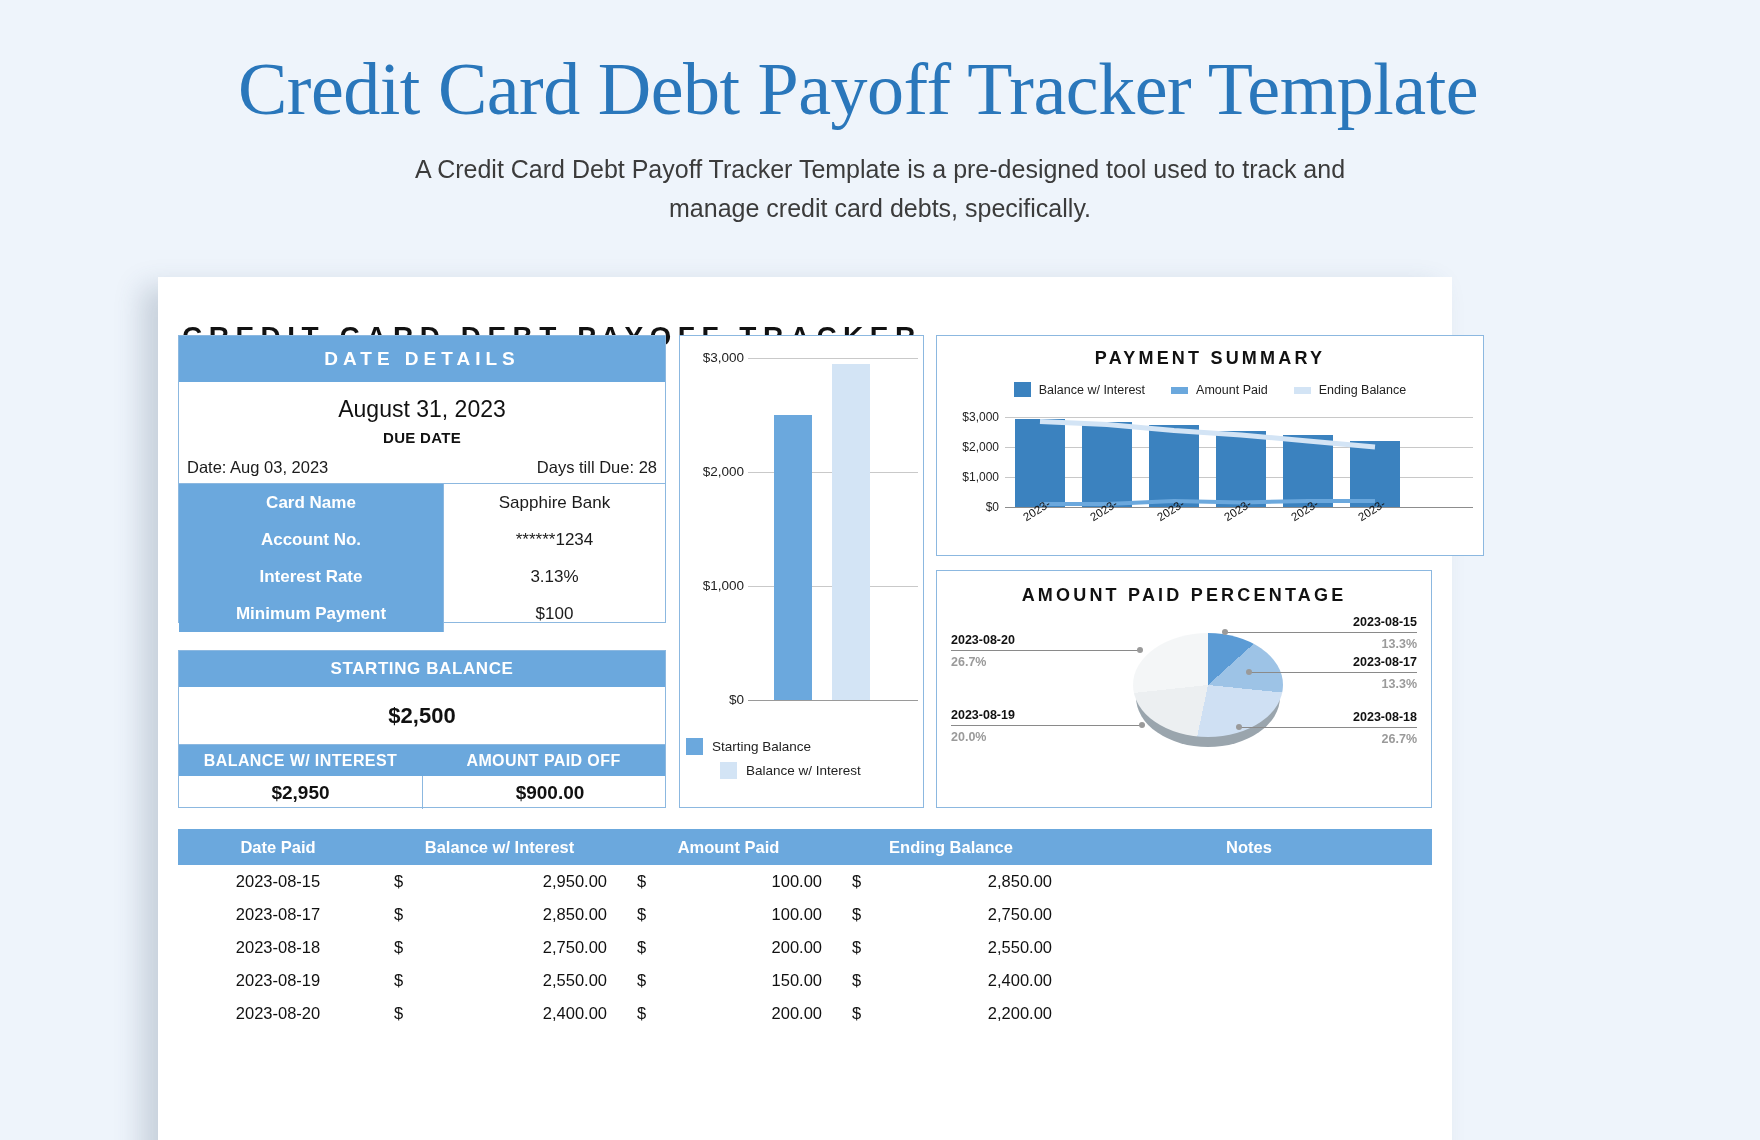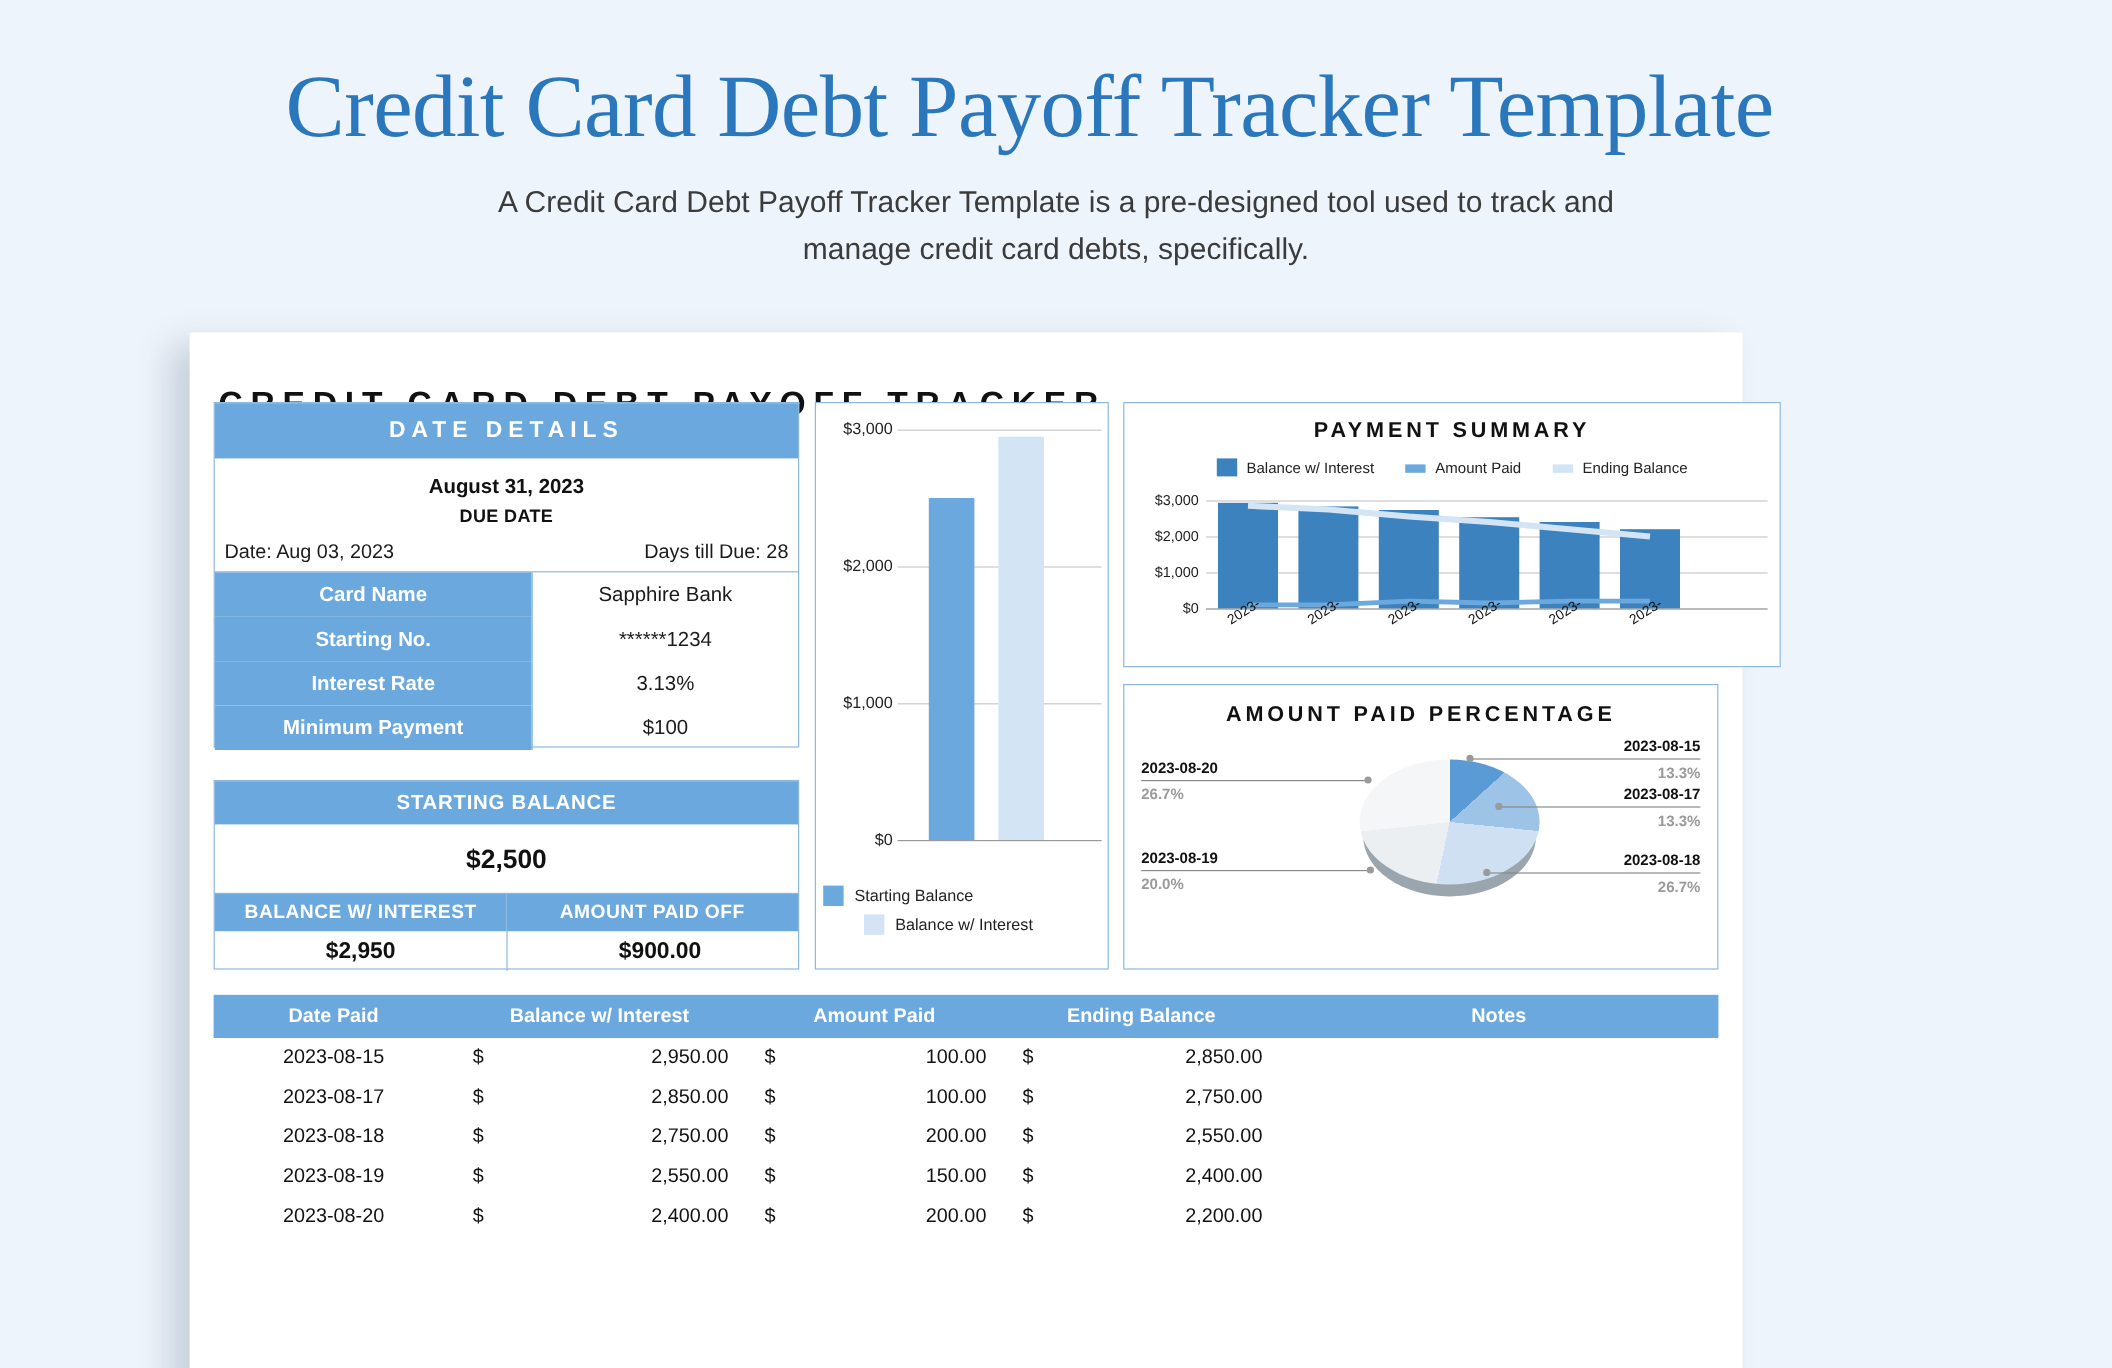--- a/index.html
+++ b/index.html
@@ -44,21 +44,21 @@
     background: #6ba8dd; color: #fff;
     display: flex; align-items: center; justify-content: center;
     font-weight: 700;
   }
   .panel { border: 1px solid #8cb8e0; background: #fff; }
 
   
   .card-details { position: absolute; left: 20px; top: 58px; width: 488px; height: 288px; }
   .cd-head { height: 46px; font-size: 19px; letter-spacing: 5px; }
   .cd-duedate { text-align: center; padding-top: 14px; }
-  .cd-duedate .big { font-size: 17px; font-weight: 700; color: #111; }
+  .cd-duedate .big { font-size: 23px; font-weight: 400; color: #111; }
   .cd-duedate .small { font-size: 15px; font-weight: 700; color: #111; margin-top: 6px; letter-spacing: .3px;}
   .cd-daterow {
     display: flex; justify-content: space-between; align-items: center;
     font-size: 16.5px; color: #1b1b1b; padding: 12px 8px 6px 8px;
     border-bottom: 1px solid #8cb8e0;
   }
   .cd-grid { display: grid; grid-template-columns: 264px 1fr; }
   .cd-grid .k {
     background: #6ba8dd; color:#fff; font-weight: 700; font-size: 17px;
     height: 37px; display: flex; align-items: center; justify-content: center;
@@ -166,21 +166,21 @@
         <div class="big">August 31, 2023</div>
         <div class="small">DUE DATE</div>
       </div>
       <div class="cd-daterow">
         <span>Date: Aug 03, 2023</span>
         <span>Days till Due: 28</span>
       </div>
       <div class="cd-grid">
         <div class="k">Card Name</div>
         <div class="v">Sapphire Bank</div>
-        <div class="k">Starting No.</div>
+        <div class="k">Account No.</div>
         <div class="v">******1234</div>
         <div class="k">Interest Rate</div>
         <div class="v">3.13%</div>
         <div class="k">Minimum Payment</div>
         <div class="v">$100</div>
       </div>
     </div>
 
     <div class="start-bal panel">
       <div class="bluebar sb-head">STARTING BALANCE</div>

